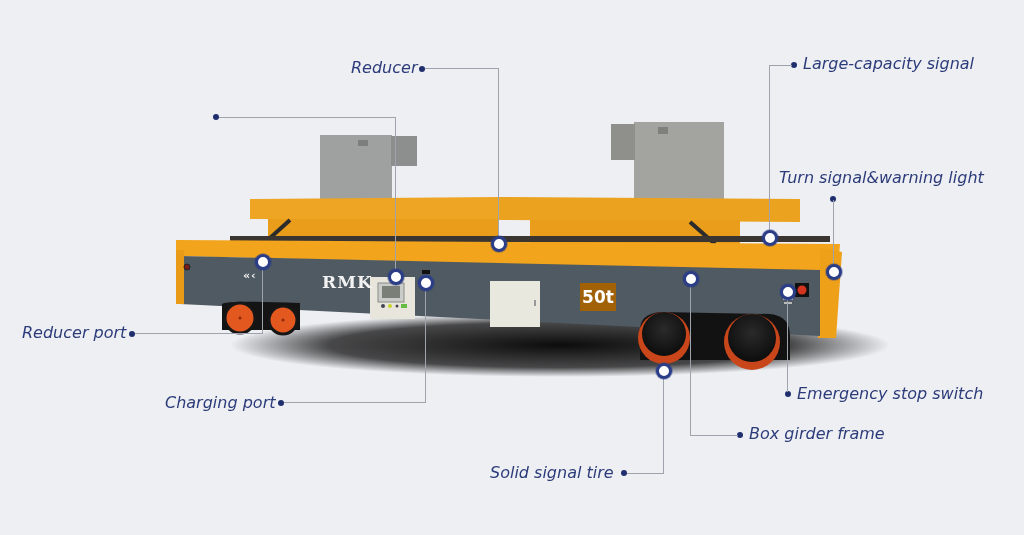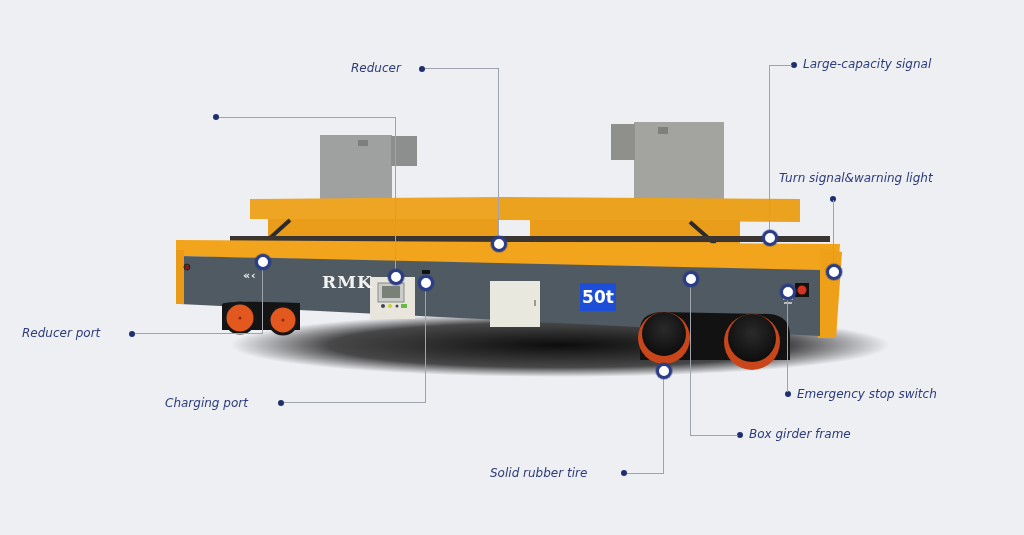--- a/index.html
+++ b/index.html
@@ -6,38 +6,38 @@
   body {
     width: 1024px; height: 535px; overflow: hidden;
     background: #eeeff3;
     font-family: "DejaVu Sans", sans-serif;
     position: relative;
   }
   .stage { position: absolute; left: 0; top: 0; width: 1024px; height: 535px; }
   .label {
     position: absolute;
     font-style: italic;
-    font-size: 12px;
+    font-size: 16px;
     color: #2c3c7a;
     white-space: nowrap;
     line-height: 20px;
   }
   .dot {
     position: absolute; width: 6px; height: 6px; border-radius: 50%;
     background: #1f2f6e;
   }
   .line { position: absolute; background: #9ea3ad; }
   .marker {
     position: absolute; width: 10px; height: 10px; border-radius: 50%;
     background: #fff; border: 3px solid #2b3d86;
     box-shadow: 0 0 0 1px rgba(43,61,134,0.35);
   }
   .part { position: absolute; }
   .badge {
-    position: absolute; background: #1d4ed8; color: #fff;
+    position: absolute; background: #a16207; color: #fff;
     font-weight: bold; font-size: 17px; text-align: center; line-height: 28px;
     font-family: "DejaVu Sans", sans-serif;
   }
   .logo {
     position: absolute; color: #f2f2f2; font-weight: bold; font-size: 17px;
     font-family: "DejaVu Serif", serif; letter-spacing: 1px;
   }
 </style>
 </head>
 <body>
@@ -157,19 +157,19 @@
   <span class="label" style="left:797px;top:384px;">Emergency stop switch</span>
   <div class="line" style="left:787px;top:296px;width:1px;height:96px;"></div>
   <span class="marker" style="left:780px;top:284px;"></span>
 
   <span class="dot" style="left:737px;top:432px;"></span>
   <span class="label" style="left:749px;top:424px;">Box girder frame</span>
   <div class="line" style="left:690px;top:435px;width:48px;height:1px;"></div>
   <div class="line" style="left:690px;top:283px;width:1px;height:153px;"></div>
   <span class="marker" style="left:683px;top:271px;"></span>
 
-  <span class="label" style="left:490px;top:463px;">Solid rubber tire</span>
+  <span class="label" style="left:490px;top:463px;">Solid signal tire</span>
   <span class="dot" style="left:621px;top:470px;"></span>
   <div class="line" style="left:627px;top:473px;width:37px;height:1px;"></div>
   <div class="line" style="left:663px;top:378px;width:1px;height:96px;"></div>
   <span class="marker" style="left:656px;top:363px;"></span>
 
 </div>
 
 </body></html>

